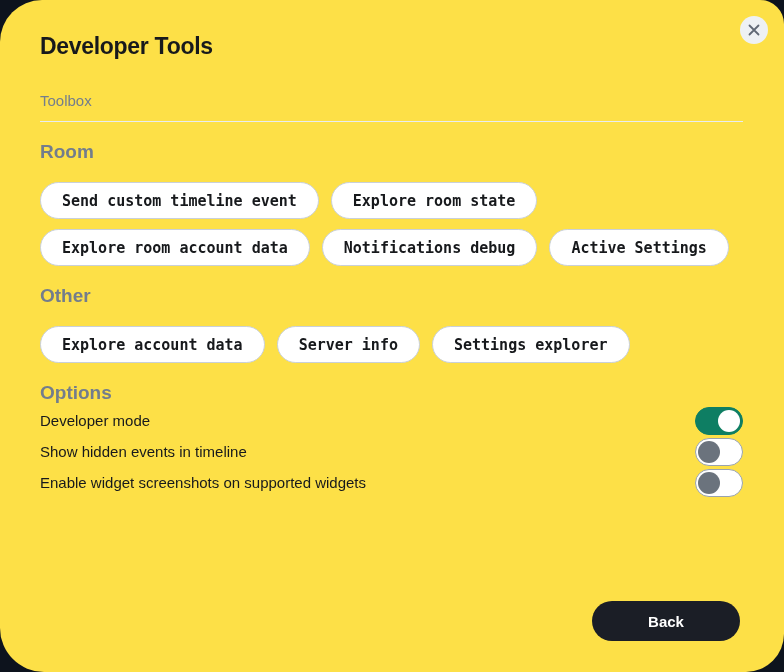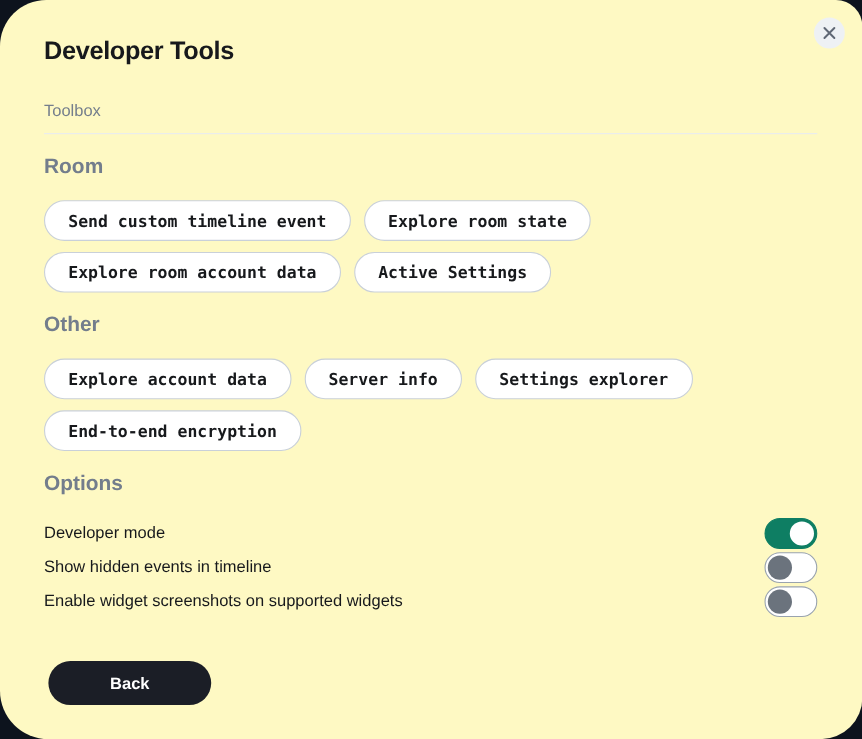--- a/index.html
+++ b/index.html
@@ -6,21 +6,21 @@
   html, body { width: 784px; height: 672px; }
   body {
     background: #0d131d;
     font-family: "Liberation Sans", sans-serif;
     position: relative;
     overflow: hidden;
   }
   .dialog {
     position: absolute;
     inset: 0;
-    background: #fef9c3;
+    background: #fde047;
     border-radius: 42px 24px 38px 44px;
     display: flex;
     flex-direction: column;
     overflow: hidden;
   }
   .dialog-header {
     padding: 33px 41px 0 40px;
     position: relative;
     flex: 0 0 auto;
   }
@@ -78,21 +78,21 @@
     border-radius: 19px;
     font-family: "DejaVu Sans Mono", monospace;
     font-weight: 700;
     font-size: 15px;
     color: #17191c;
     display: inline-flex;
     align-items: center;
     cursor: pointer;
     white-space: nowrap;
   }
-  .options-list { margin-top: 18px; }
+  .options-list { margin-top: 1px; }
   .option-row {
     display: flex;
     align-items: center;
     justify-content: space-between;
     height: 31px;
   }
   .option-label {
     font-size: 15px;
     color: #17191c;
   }
@@ -120,21 +120,21 @@
     border-color: #0e7e63;
   }
   .toggle.on .knob {
     left: auto;
     right: 2px;
     background: #ffffff;
   }
   .dialog-footer {
     flex: 0 0 auto;
     display: flex;
-    justify-content: flex-start;
+    justify-content: flex-end;
     padding: 16px 44px 31px 44px;
   }
   .back-btn {
     width: 148px;
     height: 40px;
     border: none;
     border-radius: 20px;
     background: #1b1e26;
     color: #ffffff;
     font-family: "Liberation Sans", sans-serif;
@@ -160,29 +160,29 @@
     </button>
   </div>
 
   <div class="content">
 
     <div class="section-heading">Room</div>
     <div class="btn-row">
       <button class="pill-btn">Send custom timeline event</button>
       <button class="pill-btn">Explore room state</button>
       <button class="pill-btn">Explore room account data</button>
+      <button class="pill-btn">Notifications debug</button>
       <button class="pill-btn">Active Settings</button>
     </div>
 
     <div class="section-heading">Other</div>
     <div class="btn-row">
       <button class="pill-btn">Explore account data</button>
       <button class="pill-btn">Server info</button>
       <button class="pill-btn">Settings explorer</button>
-      <button class="pill-btn">End-to-end encryption</button>
     </div>
 
     <div class="section-heading">Options</div>
     <div class="options-list">
       <div class="option-row">
         <span class="option-label">Developer mode</span>
         <div class="toggle on">
             <div class="knob"></div>
           </div>
       </div>

